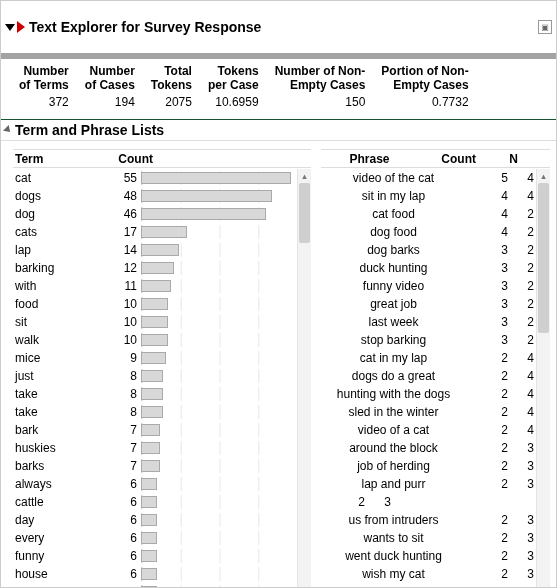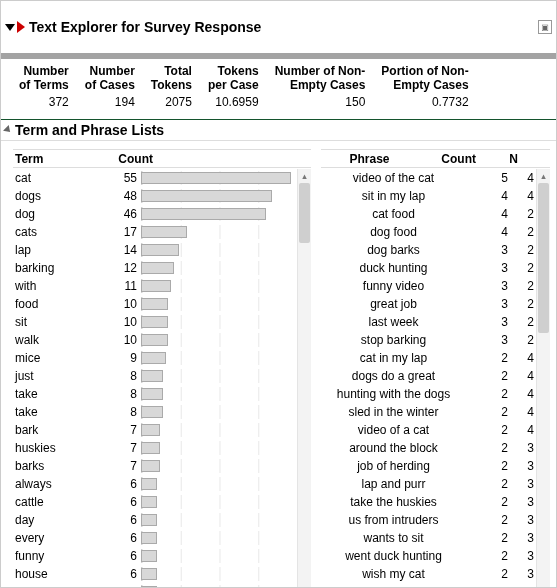--- a/index.html
+++ b/index.html
@@ -484,21 +484,20 @@
           <div class="c-phrase">job of herding</div>
           <div class="c-count">2</div>
           <div class="c-n">3</div>
         </div>
         <div class="grid-row">
           <div class="c-phrase">lap and purr</div>
           <div class="c-count">2</div>
           <div class="c-n">3</div>
         </div>
         <div class="grid-row">
-          <div class="c-phrase">take the huskies</div>
           <div class="c-count">2</div>
           <div class="c-n">3</div>
         </div>
         <div class="grid-row">
           <div class="c-phrase">us from intruders</div>
           <div class="c-count">2</div>
           <div class="c-n">3</div>
         </div>
         <div class="grid-row">
           <div class="c-phrase">wants to sit</div>

